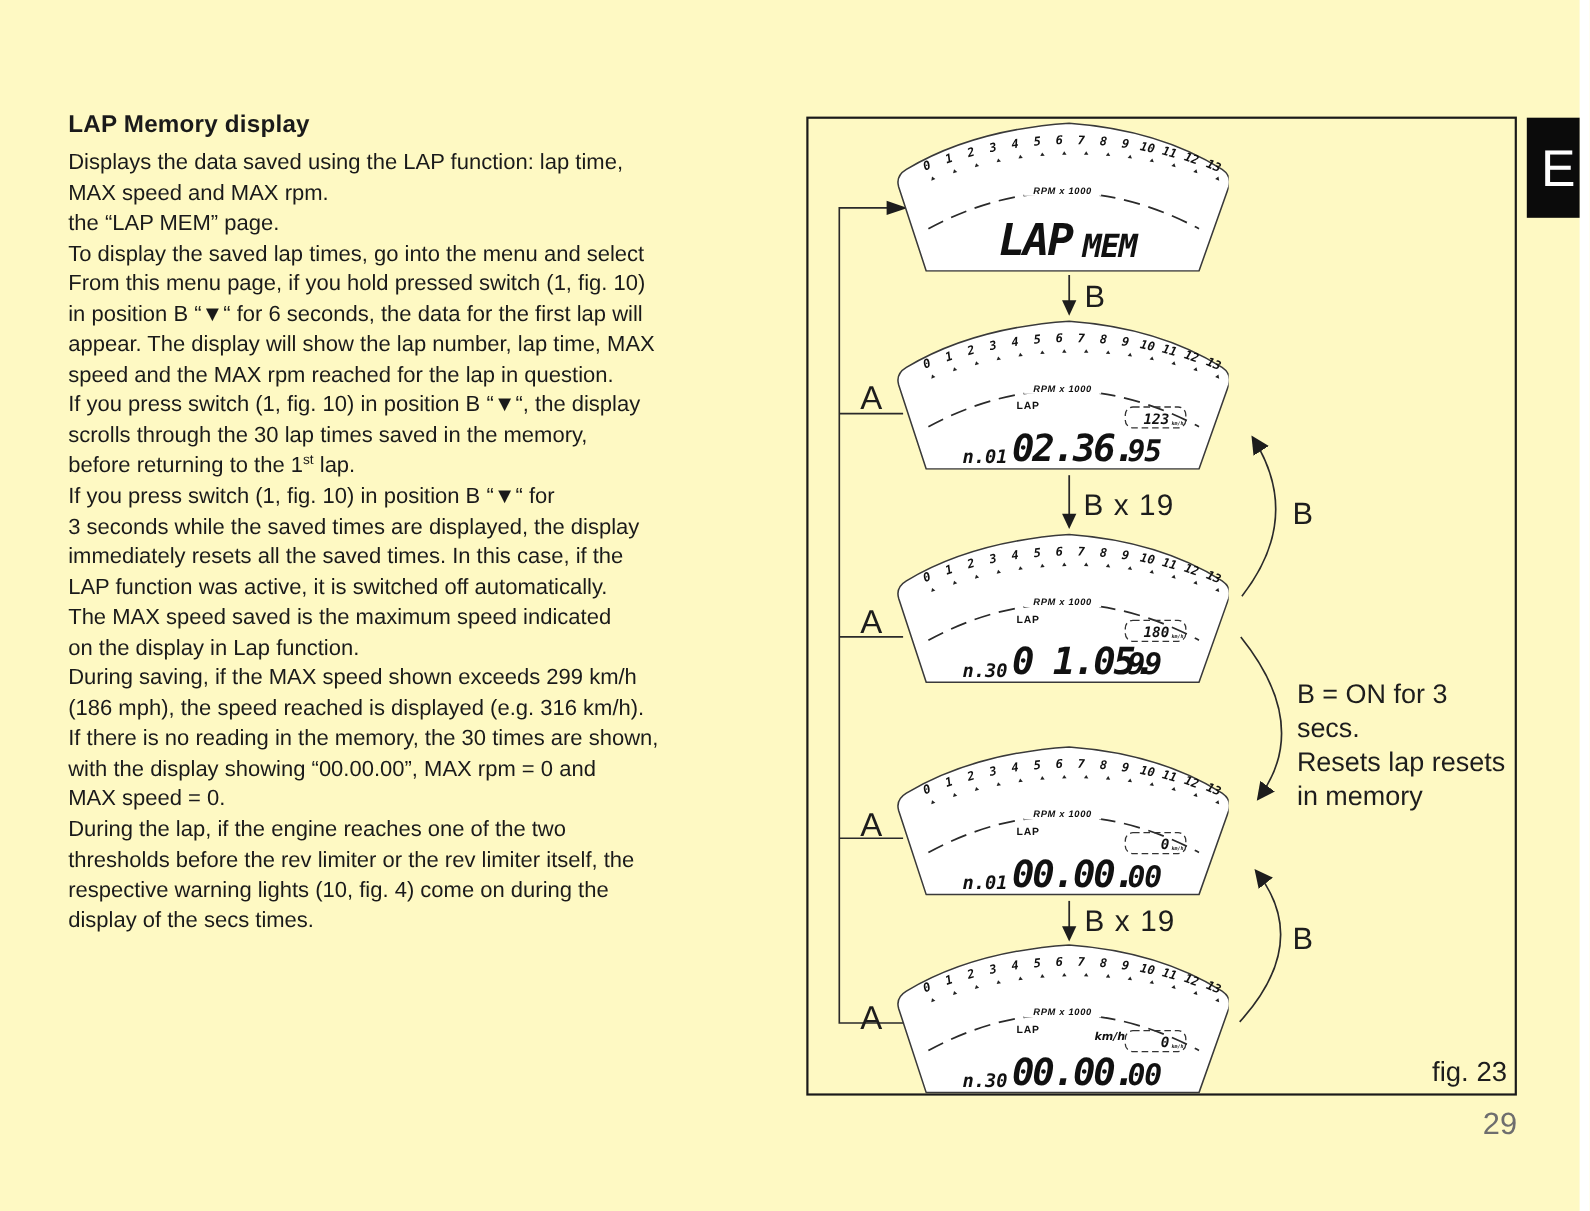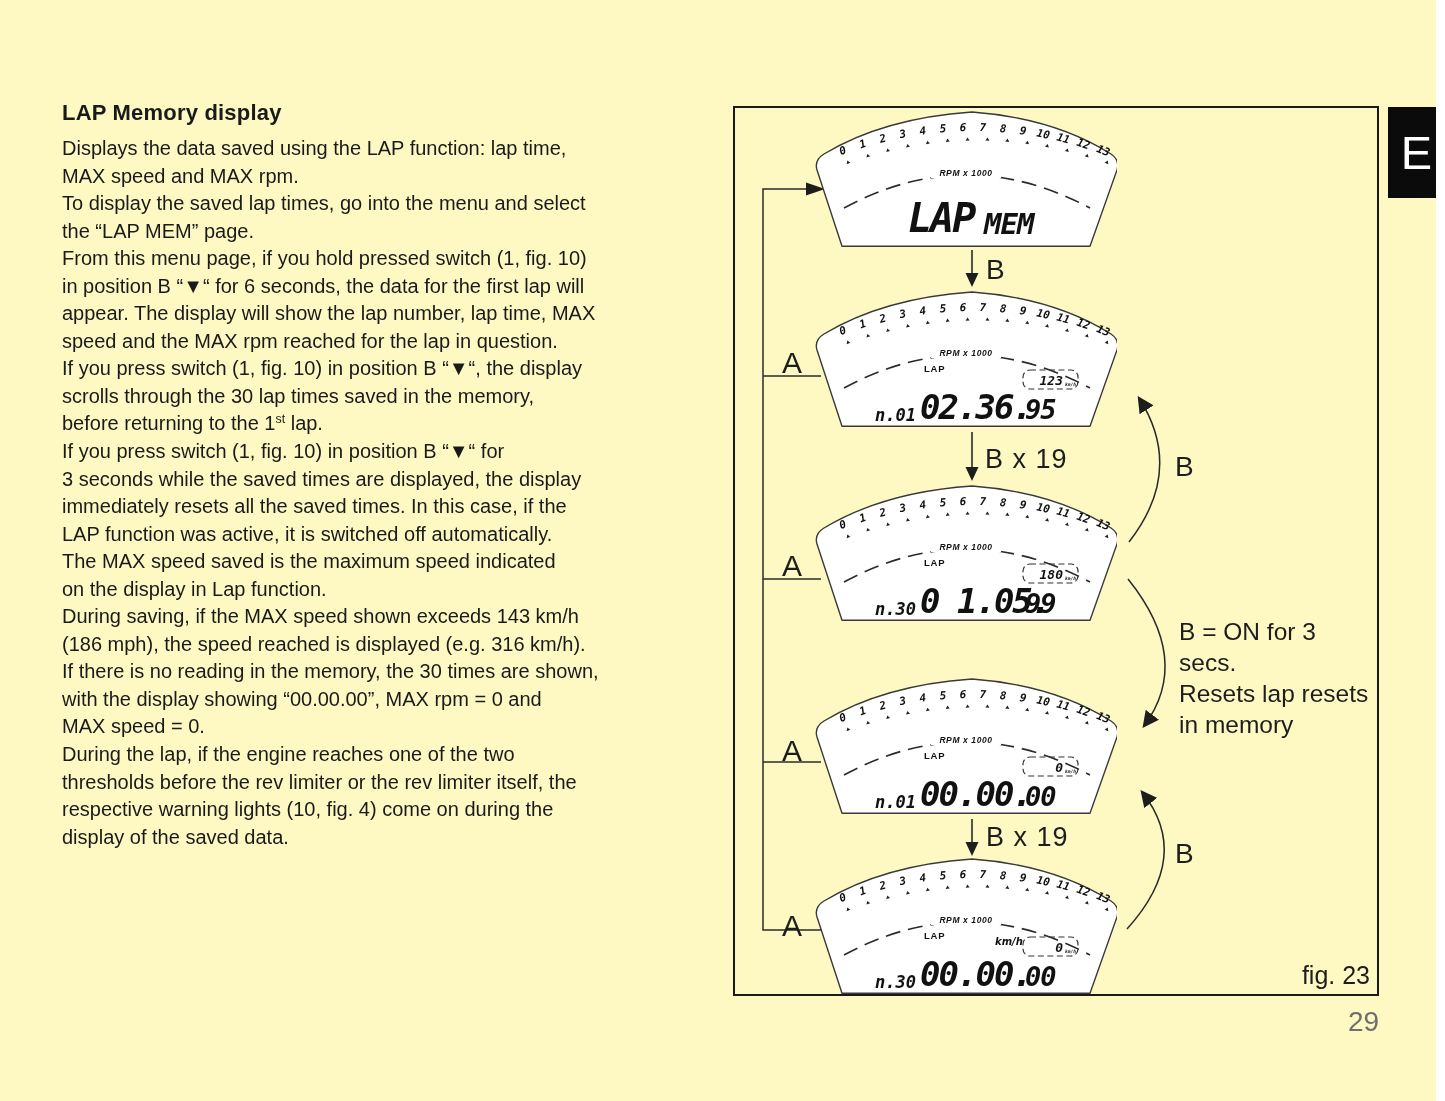--- a/index.html
+++ b/index.html
@@ -47,44 +47,44 @@
 </head>
 <body>
 
 <div id="page">
 
   <div class="text-col">
     <h1 class="doc-title">LAP Memory display</h1>
     <div id="body-lines">
         <div class="bline">Displays the data saved using the LAP function: lap time,</div>
         <div class="bline">MAX speed and MAX rpm.</div>
+        <div class="bline">the “LAP MEM” page.</div>
         <div class="bline">To display the saved lap times, go into the menu and select</div>
-        <div class="bline">the “LAP MEM” page.</div>
         <div class="bline">From this menu page, if you hold pressed switch (1, fig. 10)</div>
         <div class="bline">in position B “▼“ for 6 seconds, the data for the first lap will</div>
         <div class="bline">appear. The display will show the lap number, lap time, MAX</div>
         <div class="bline">speed and the MAX rpm reached for the lap in question.</div>
         <div class="bline">If you press switch (1, fig. 10) in position B “▼“, the display</div>
         <div class="bline">scrolls through the 30 lap times saved in the memory,</div>
         <div class="bline"><span>before returning to the 1</span><sup>st</sup><span> lap.</span></div>
         <div class="bline">If you press switch (1, fig. 10) in position B “▼“ for</div>
         <div class="bline">3 seconds while the saved times are displayed, the display</div>
         <div class="bline">immediately resets all the saved times. In this case, if the</div>
         <div class="bline">LAP function was active, it is switched off automatically.</div>
         <div class="bline">The MAX speed saved is the maximum speed indicated</div>
         <div class="bline">on the display in Lap function.</div>
-        <div class="bline">During saving, if the MAX speed shown exceeds 143 km/h</div>
+        <div class="bline">During saving, if the MAX speed shown exceeds 299 km/h</div>
         <div class="bline">(186 mph), the speed reached is displayed (e.g. 316 km/h).</div>
         <div class="bline">If there is no reading in the memory, the 30 times are shown,</div>
         <div class="bline">with the display showing “00.00.00”, MAX rpm = 0 and</div>
         <div class="bline">MAX speed = 0.</div>
         <div class="bline">During the lap, if the engine reaches one of the two</div>
         <div class="bline">thresholds before the rev limiter or the rev limiter itself, the</div>
         <div class="bline">respective warning lights (10, fig. 4) come on during the</div>
-        <div class="bline">display of the saved data.</div>
+        <div class="bline">display of the secs times.</div>
       </div>
   </div>
 
   <div class="section-tab">
     <span>E</span>
   </div>
 
   <div class="page-number">29</div>
 
   <div class="fig-box">

